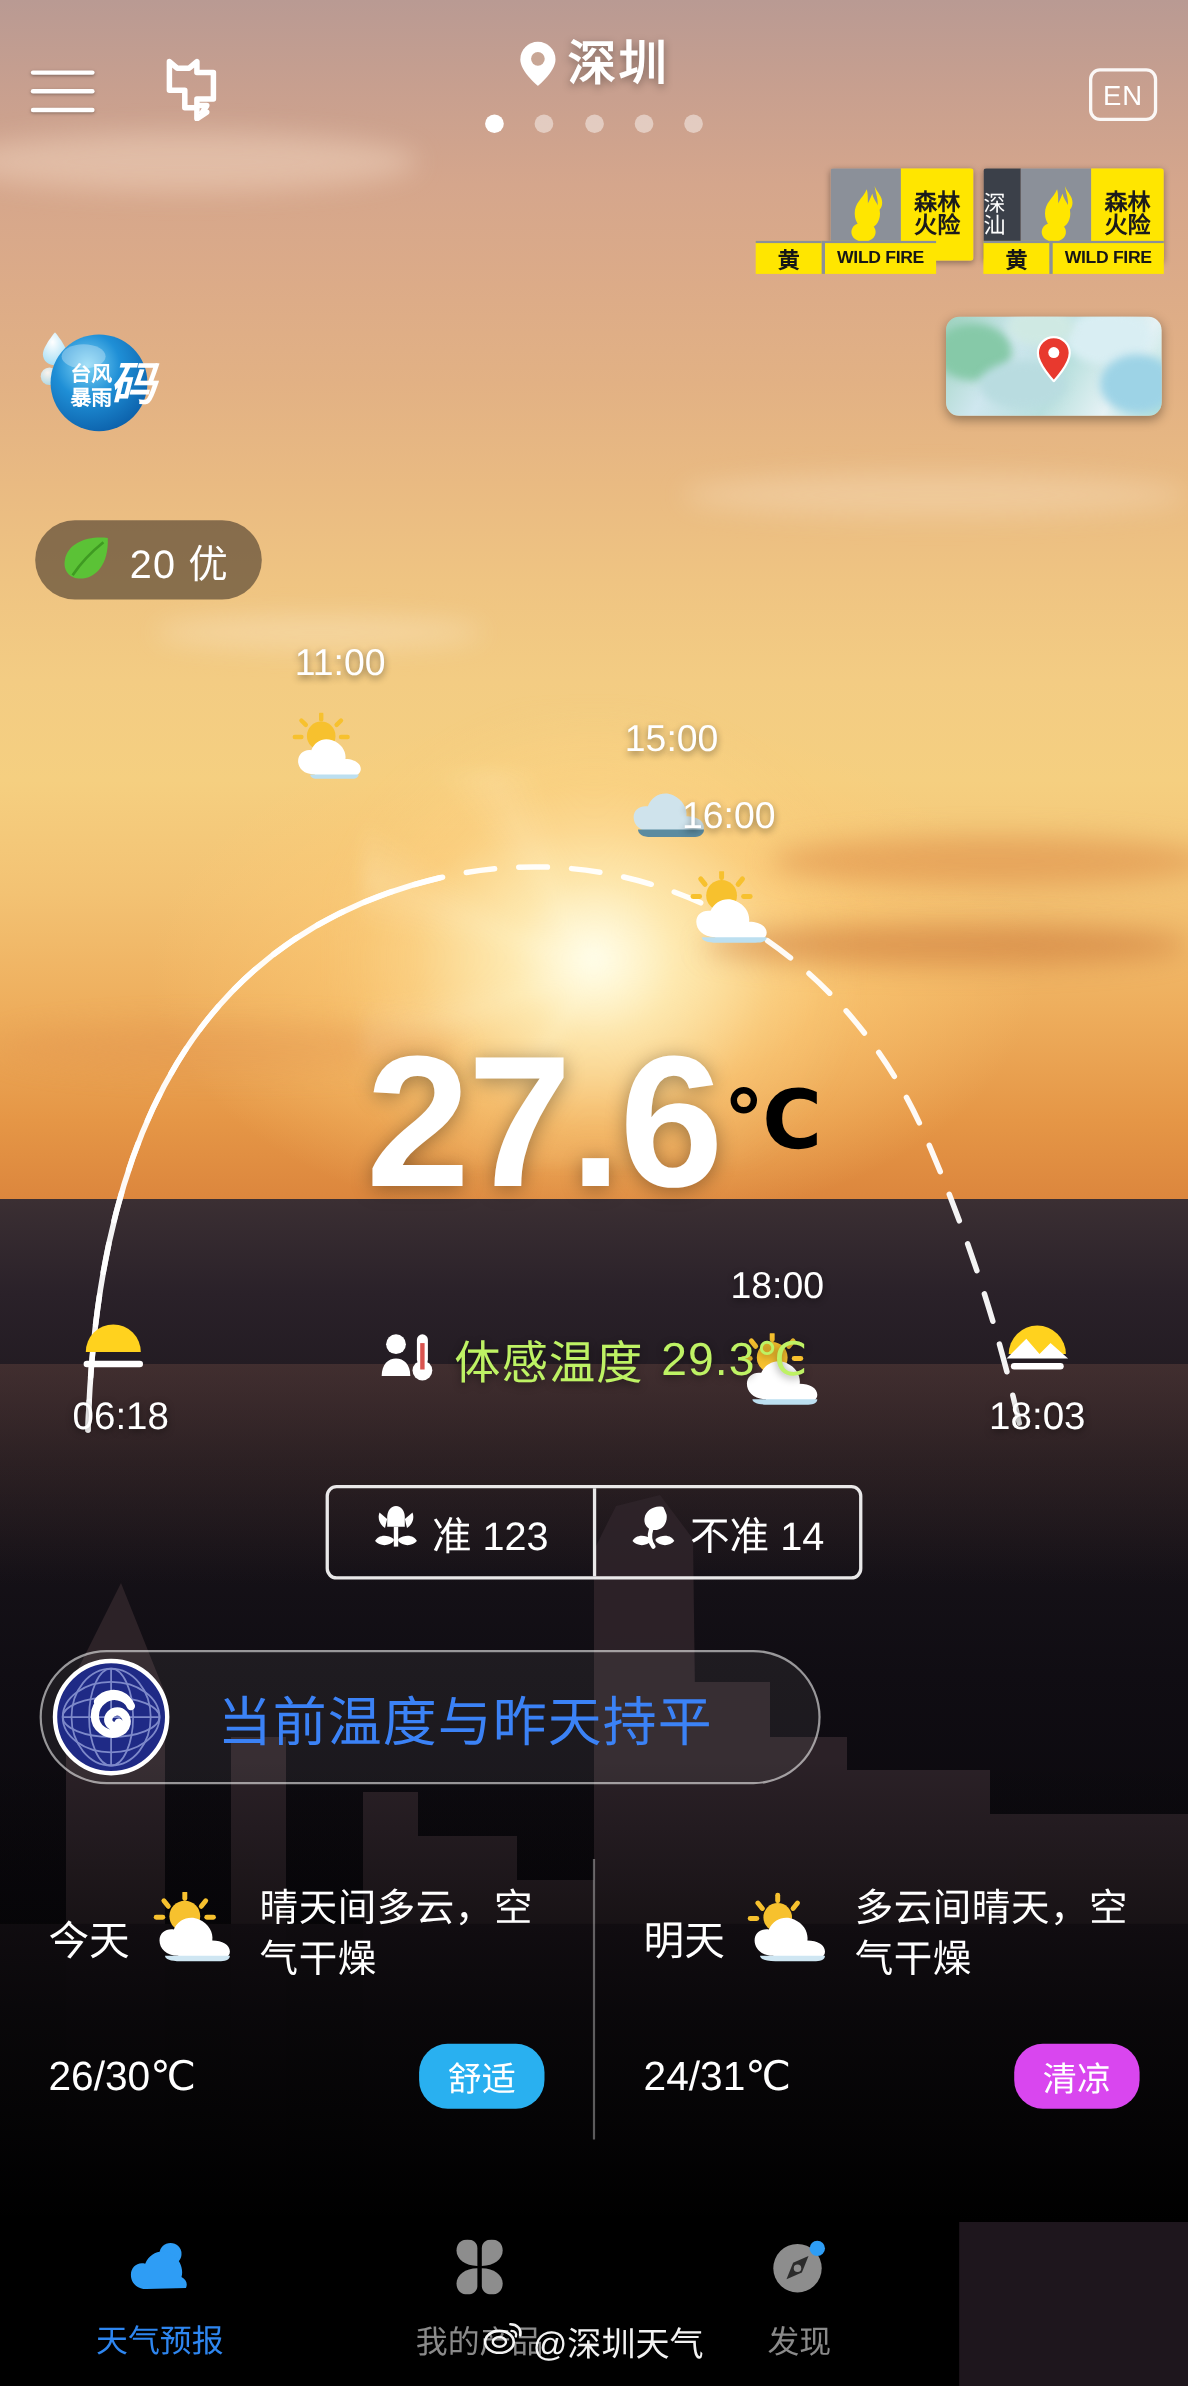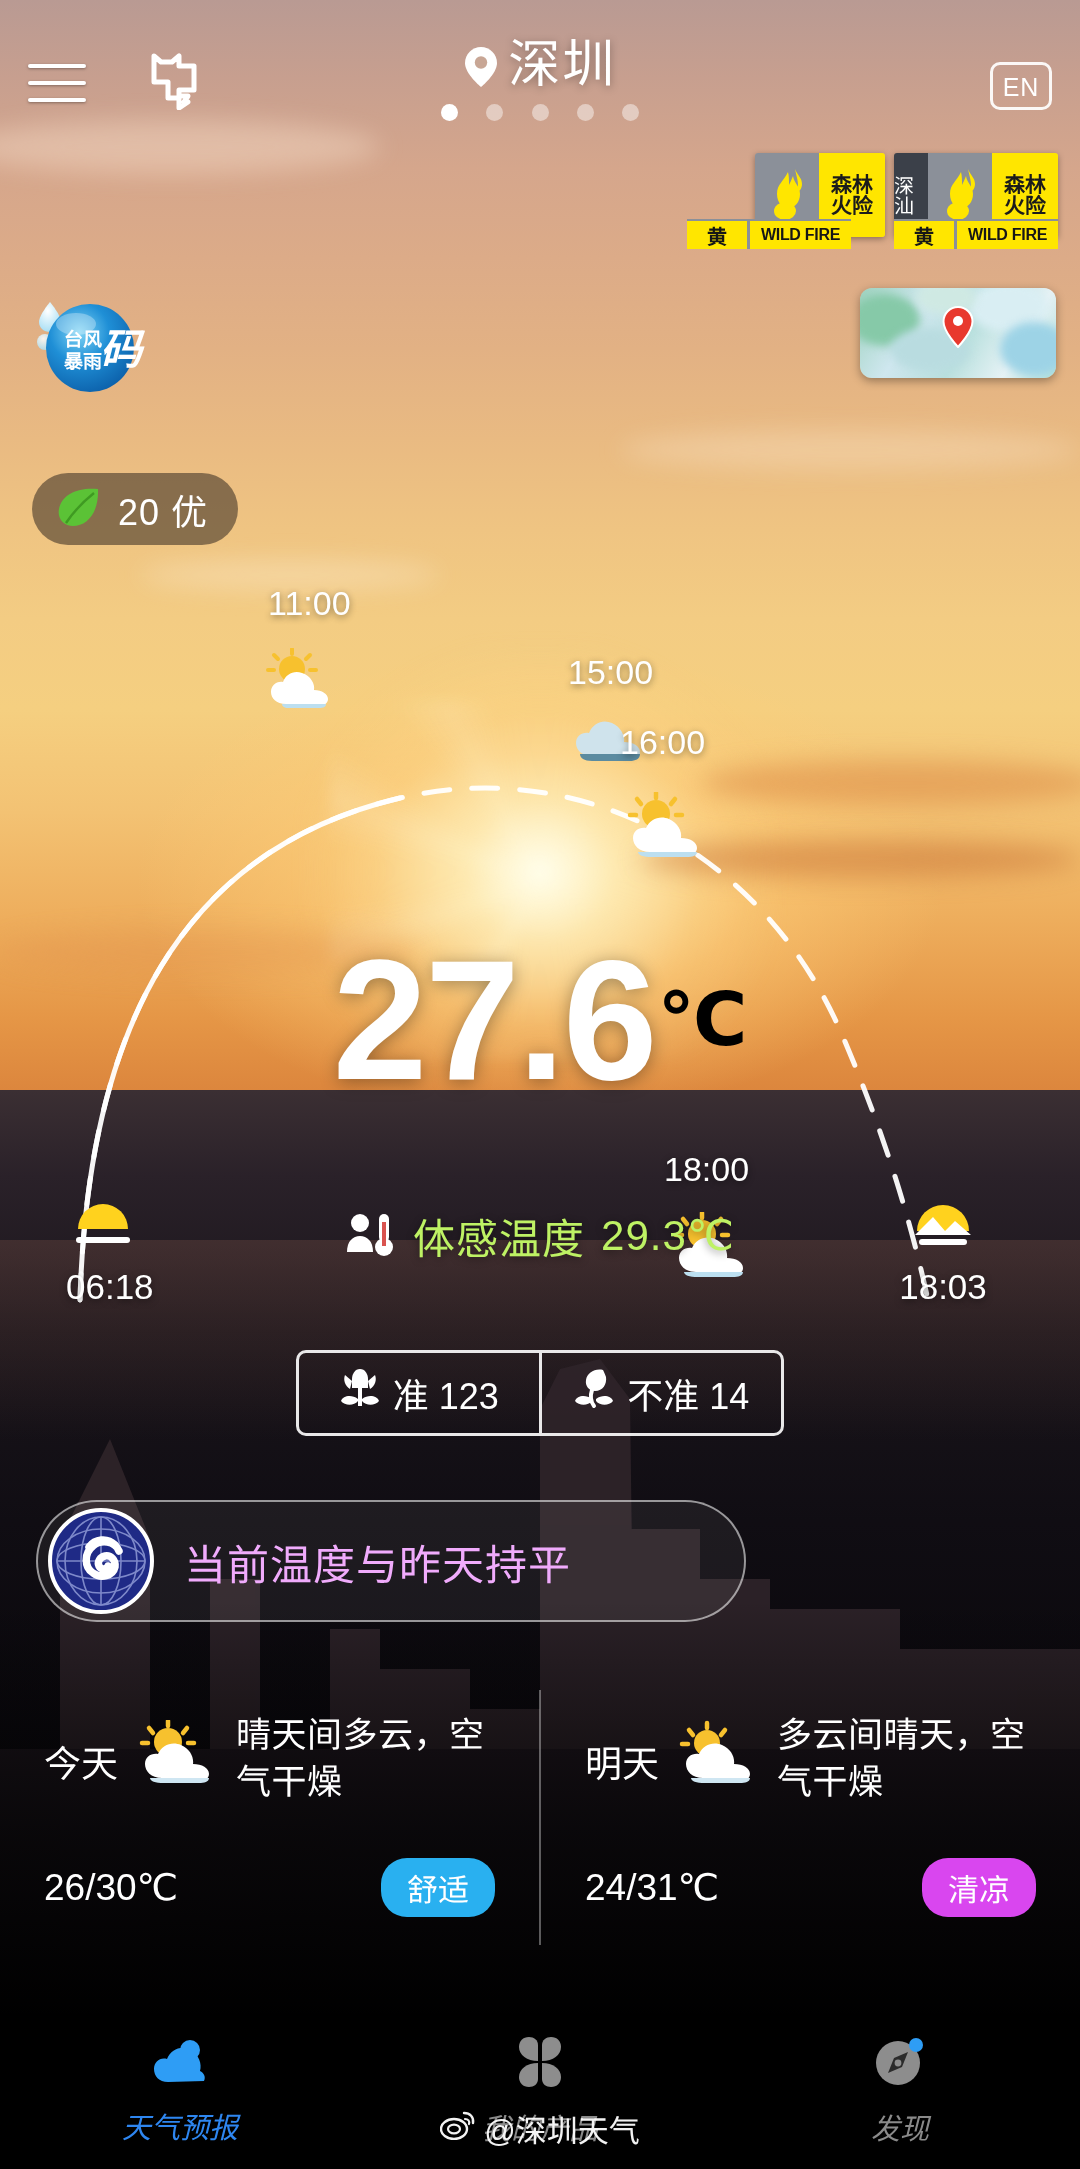--- a/index.html
+++ b/index.html
@@ -49,22 +49,22 @@
   
   .topbar{position:absolute;left:0;top:0;width:1080px;height:140px;z-index:40;}
   .menu-icon{position:absolute;left:28px;top:62px;width:58px;height:42px;cursor:pointer;}
   .menu-icon i{position:absolute;left:0;height:4px;border-radius:2px;background:#fff;box-shadow:0 1px 3px rgba(0,0,0,.35);}
   .menu-icon i:nth-child(1){top:2px;width:58px;}
   .menu-icon i:nth-child(2){top:19px;width:58px;}
   .menu-icon i:nth-child(3){top:36px;width:58px;}
   .city-add{position:absolute;left:148px;top:52px;width:56px;height:58px;cursor:pointer;}
   .loc-wrap{position:absolute;left:0;right:0;top:22px;text-align:center;}
   .loc-pin{display:inline-block;vertical-align:-6px;margin-right:6px;}
-  .city-name{display:inline-block;font-size:52px;color:#fff;letter-spacing:2px;
-     text-shadow:0 2px 8px rgba(0,0,0,.35);font-weight:400;}
+  .city-name{display:inline-block;font-size:44px;color:#fff;letter-spacing:2px;
+     text-shadow:0 2px 8px rgba(0,0,0,.35);font-weight:700;}
   .dots{position:absolute;left:0;right:0;top:104px;text-align:center;}
   .dots span{display:inline-block;width:17px;height:17px;border-radius:50%;margin:0 12px;
      background:rgba(255,255,255,.45);cursor:pointer;}
   .dots span.on{background:#fff;}
   .lang-btn{position:absolute;right:28px;top:62px;width:62px;height:48px;border:3px solid rgba(255,255,255,.92);
      border-radius:10px;color:#fff;font-size:25px;line-height:44px;text-align:center;letter-spacing:1px;cursor:pointer;}
 
   
   .warn-row{position:absolute;right:22px;top:153px;display:flex;gap:9px;z-index:35;}
   .warn{display:flex;height:84px;border-radius:3px;overflow:hidden;box-shadow:0 2px 6px rgba(0,0,0,.35);cursor:pointer;}
@@ -115,36 +115,36 @@
      border-radius:10px;display:flex;z-index:25;}
   .vote .half{flex:1;display:flex;align-items:center;justify-content:center;gap:12px;color:#fff;font-size:36px;cursor:pointer;}
   .vote .half:first-child{border-right:3px solid rgba(255,255,255,.9);}
 
   
   .notice{position:absolute;left:36px;top:1500px;width:710px;height:122px;border-radius:61px;
      border:2px solid rgba(255,255,255,.55);background:rgba(255,255,255,.06);display:flex;align-items:center;
      padding-left:10px;z-index:25;cursor:pointer;}
   .notice .logo{width:106px;height:106px;border-radius:50%;background:#1f2a86;border:4px solid #fff;
      display:flex;align-items:center;justify-content:center;flex:0 0 auto;}
-  .notice .msg{margin-left:30px;font-size:42px;color:#f0abfc;letter-spacing:1px;}
+  .notice .msg{margin-left:44px;font-size:49px;color:#3b82f6;letter-spacing:1px;}
 
   
   .days{position:absolute;left:0;top:1690px;width:1080px;height:255px;display:flex;z-index:25;}
   .day{flex:1;position:relative;padding:0 44px;}
   .day.right{border-left:2px solid rgba(255,255,255,.35);}
   .day .row1{display:flex;align-items:flex-start;gap:18px;padding-top:22px;}
   .day .dname{font-size:37px;color:#fff;white-space:nowrap;padding-top:22px;}
   .day .dico{flex:0 0 auto;padding-top:8px;}
   .day .ddesc{font-size:35px;color:#fff;line-height:1.34;letter-spacing:.5px;}
   .day .row2{position:absolute;left:44px;right:44px;bottom:28px;display:flex;align-items:center;justify-content:space-between;}
   .day .drange{font-size:37px;color:#fff;}
   .day .tag{padding:7px 26px;border-radius:26px;font-size:31px;color:#fff;}
 
   
-  .nav{position:absolute;left:0;bottom:0;width:1080px;height:155px;background:#000;display:flex;z-index:50;font-style:italic;}
+  .nav{position:absolute;left:0;bottom:0;width:872px;height:155px;background:#000;display:flex;z-index:50;}
   .nav .item{flex:1;display:flex;flex-direction:column;align-items:center;justify-content:center;gap:14px;cursor:pointer;}
   .nav .lbl{font-size:29px;color:#8a8a8a;}
   .nav .item.on .lbl{color:#2e86f0;}
   .watermark{position:absolute;left:0;bottom:18px;width:1080px;text-align:center;z-index:60;
      font-size:31px;color:#fff;display:flex;align-items:center;justify-content:center;gap:8px;opacity:.95;}
 </style>
 </head>
 <body>
 
 <div id="app">

